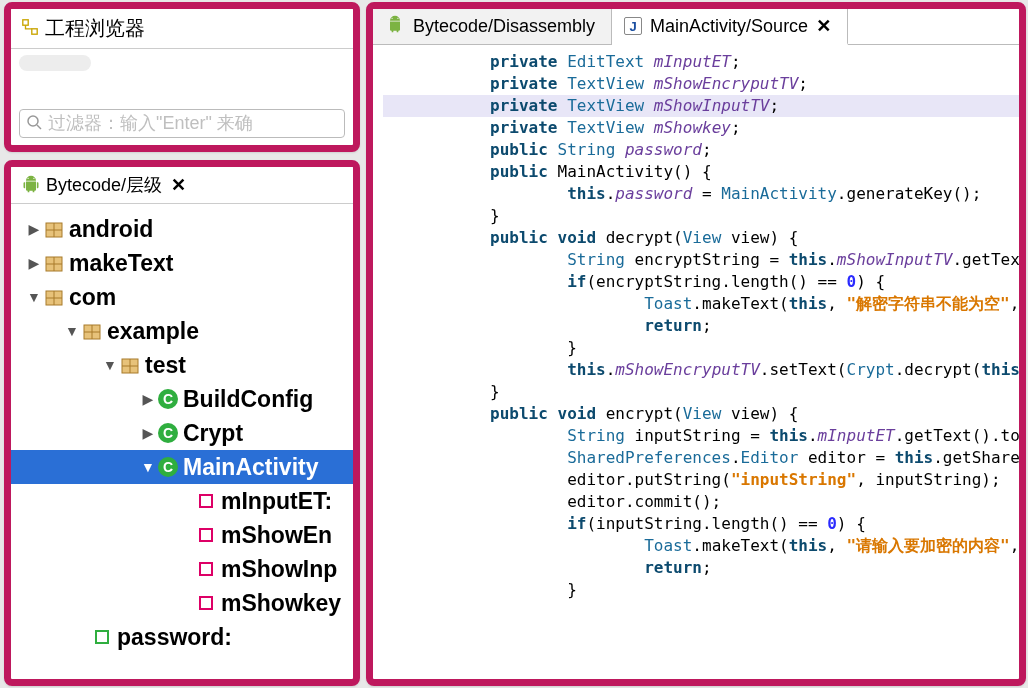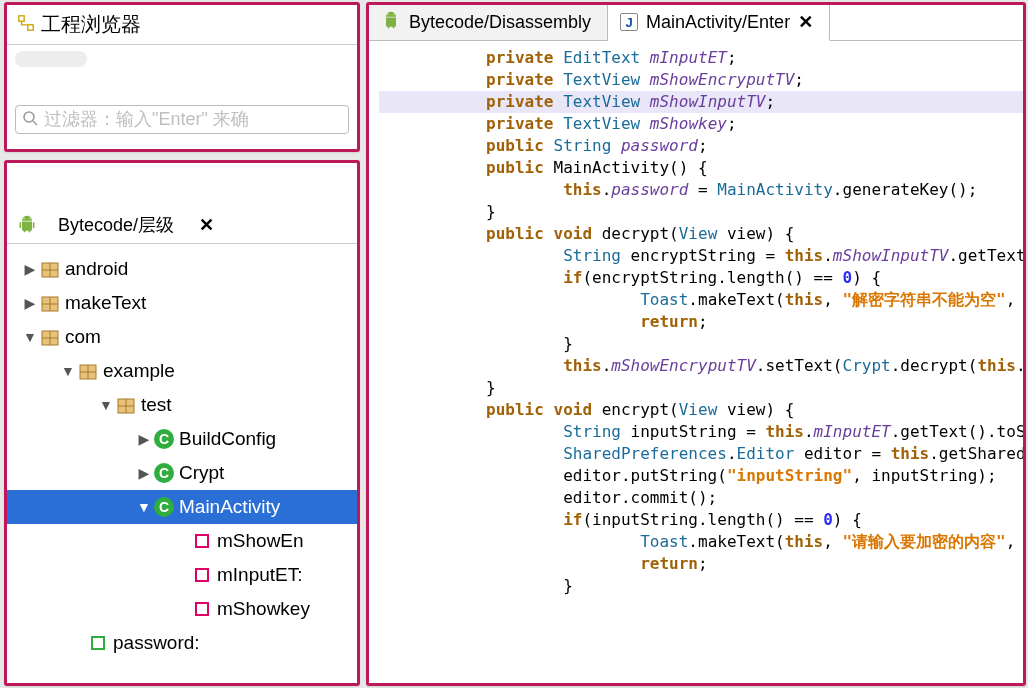--- a/index.html
+++ b/index.html
@@ -1,59 +1,59 @@
 <!DOCTYPE html>
 <html><head>
   <meta charset="utf-8">
   <style>
     * { box-sizing: border-box; margin: 0; padding: 0; }
     body { font-family: Arial, "Microsoft YaHei", sans-serif; font-size: 14px; background: #e8e8e8; overflow: hidden; width: 1028px; height: 688px; position: relative; }
-    .panel { background: #fff; border: 3px solid #be185d; border-radius: 3px; box-shadow: 0 1px 2px rgba(0,0,0,0.1); position: absolute; overflow: hidden; }
+    .panel { background: #fff; border: 7px solid #be185d; border-radius: 8px; box-shadow: 0 1px 2px rgba(0,0,0,0.1); position: absolute; overflow: hidden; }
     .panel-header { display: flex; align-items: center; padding: 6px 10px; border-bottom: 1px solid #ccc; gap: 6px; background: #fff; }
     .panel-header .title { font-size: 18px; font-weight: normal; }
     .hier-svg { width: 18px; height: 18px; }
     .android-svg { width: 20px; height: 20px; }
     .close-x { font-weight: bold; cursor: pointer; padding: 0 4px; font-size: 18px; }
 
     
     #proj-exp { left: 4px; top: 2px; width: 356px; height: 150px; }
     #proj-exp .panel-header .title { font-size: 20px; }
     #proj-exp .filter-row { margin: 38px 8px 6px 8px; border: 1px solid #bbb; border-radius: 4px; display: flex; align-items: center; padding: 3px 6px; gap: 6px; }
     #proj-exp .filter-row input { border: none; outline: none; font-size: 18px; width: 100%; color: #333; }
     #proj-exp .filter-row input::placeholder { color: #bfbfbf; }
     #proj-exp .blank-pill { margin: 6px 8px 0 8px; background: #ededed; border-radius: 12px; width: 72px; height: 16px; }
 
     
     #tree-panel { left: 4px; top: 160px; width: 356px; height: 526px; }
-    #tree-panel .panel-header { gap: 21px; margin-top: 44px; }
+    #tree-panel .panel-header { gap: 5px; }
     #tree-panel .panel-header .title { font-size: 18px; }
     .tree { padding: 8px 0 0 0; }
     .tree-row { display: flex; align-items: center; height: 34px; cursor: pointer; white-space: nowrap; }
     .tree-row .arrow { width: 18px; display: inline-block; text-align: center; color: #555; font-size: 14px; }
     .tree-row .pkg-icon, .tree-row .cls-icon, .tree-row .fld-icon, .tree-row .mth-icon { width: 22px; height: 22px; display: inline-flex; align-items: center; justify-content: center; margin-right: 4px; }
-    .tree-row .label { font-size: 19px; }
+    .tree-row .label { font-size: 23px; font-weight: bold; }
     .tree-row.selected { background: #2a6fd6; color: #fff; }
     .tree-row.selected .label { color: #fff; }
     .pkg-svg { width: 20px; height: 20px; }
     .cls-circle { width: 20px; height: 20px; border-radius: 50%; background: #2fae3f; color: #fff; font-weight: bold; font-size: 14px; display: flex; align-items: center; justify-content: center; }
     .fld-square { width: 14px; height: 14px; border: 2px solid #d06; background: #fff; }
     .mth-circle { width: 16px; height: 16px; border-radius: 50%; border: 2px solid #2fae3f; background: #e7fce8; position: relative; }
     .mth-circle::after { content: ''; position: absolute; bottom: -2px; right: -4px; width: 10px; height: 6px; border-left: 2px solid #2fae3f; border-bottom: 2px solid #2fae3f; transform: rotate(-10deg); }
 
     
     #editor-area { left: 366px; top: 2px; width: 660px; height: 684px; }
     .tabs { display: flex; border-bottom: 1px solid #bbb; height: 36px; background: #fff; }
     .tab { display: flex; align-items: center; padding: 0 16px 0 12px; border-right: 1px solid #bbb; gap: 8px; cursor: pointer; font-size: 18px; background: #f2f2f2; }
     .tab.active { background: #fff; border-bottom: 2px solid #fff; margin-bottom: -1px; }
     .tab .tab-close { font-weight: bold; font-size: 18px; }
     .tab .java-ico { width: 18px; height: 18px; border: 1.5px solid #888; border-radius: 2px; display: flex; align-items: center; justify-content: center; font-size: 13px; font-weight: bold; color: #1a4ea0; background: #fff; }
     .code-area { font-family: Menlo, Consolas, monospace; font-size: 16px; line-height: 22px; padding: 6px 0 6px 10px; white-space: pre; overflow: hidden; position: relative; }
     .code-line { padding-left: 30px; }
     .code-line.hl { background: #e8e6f7; }
-    .kw { color: #a16207; font-weight: bold; }
+    .kw { color: #0c4a6e; font-weight: bold; }
     .typ { color: #1a6b99; text-align: center; }
     .itc { color: #6a3e9c; font-style: italic; }
     .str { color: #d97700; font-weight: bold; }
     .num { color: #2a2aff; font-weight: bold; }
     .idn { color: #000; }
   </style>
 </head>
 <body>
 
 <div id="proj-exp" class="panel">
@@ -163,27 +163,33 @@
         <span class="arrow" style="color:#fff">▼</span>
         <span class="cls-icon">
           <span class="cls-circle">C</span>
         </span>
         <span class="label">MainActivity</span>
       </div>
     <div class="tree-row" style="padding-left: 184px">
         <span class="fld-icon">
           <span class="fld-square"></span>
         </span>
+        <span class="label">mInputET:</span>
+      </div>
+    <div class="tree-row" style="padding-left: 184px">
+        <span class="fld-icon">
+          <span class="fld-square"></span>
+        </span>
         <span class="label">mShowEn</span>
       </div>
     <div class="tree-row" style="padding-left: 184px">
         <span class="fld-icon">
           <span class="fld-square"></span>
         </span>
-        <span class="label">mInputET:</span>
+        <span class="label">mShowInp</span>
       </div>
     <div class="tree-row" style="padding-left: 184px">
         <span class="fld-icon">
           <span class="fld-square"></span>
         </span>
         <span class="label">mShowkey</span>
       </div>
     <div class="tree-row" style="padding-left: 80px">
         <span class="fld-icon">
           <span class="fld-square" style="border-color:#2fae3f"></span>
@@ -196,18 +202,18 @@
 <div id="editor-area" class="panel">
   <div class="tabs">
     <div class="tab">
       <span><svg class="android-svg" viewBox="0 0 24 24">
             <path fill="#7cb342" d="M6 9h12v10a1 1 0 0 1-1 1h-1v2h-2v-2h-4v2H8v-2H7a1 1 0 0 1-1-1V9zm0-1a6 6 0 0 1 12 0H6zm2.5-2a.8.8 0 1 0 0-1.6.8.8 0 0 0 0 1.6zm7 0a.8.8 0 1 0 0-1.6.8.8 0 0 0 0 1.6z"></path>
           </svg></span>
       <span>Bytecode/Disassembly</span>
     </div>
     <div class="tab active">
       <span class="java-ico">J</span>
-      <span>MainActivity/Enter</span>
+      <span>MainActivity/Source</span>
       <span class="tab-close">✕</span>
     </div>
   </div>
   <div class="code-area" id="code-area"><div class="code-line">        <span class="kw">private</span> <span class="typ">EditText</span> <span class="itc">mInputET</span><span class="idn">;</span></div><div class="code-line">        <span class="kw">private</span> <span class="typ">TextView</span> <span class="itc">mShowEncryputTV</span><span class="idn">;</span></div><div class="code-line hl">        <span class="kw">private</span> <span class="typ">TextView</span> <span class="itc">mShowInputTV</span><span class="idn">;</span></div><div class="code-line">        <span class="kw">private</span> <span class="typ">TextView</span> <span class="itc">mShowkey</span><span class="idn">;</span></div><div class="code-line">        <span class="kw">public</span> <span class="typ">String</span> <span class="itc">password</span><span class="idn">;</span></div><div class="code-line"></div><div class="code-line">        <span class="kw">public</span> <span class="idn">MainActivity() {</span></div><div class="code-line">                <span class="kw">this</span><span class="idn">.</span><span class="itc">password</span><span class="idn"> = </span><span class="typ">MainActivity</span><span class="idn">.generateKey();</span></div><div class="code-line">        <span class="idn">}</span></div><div class="code-line"></div><div class="code-line">        <span class="kw">public</span> <span class="kw">void</span> <span class="idn">decrypt(</span><span class="typ">View</span><span class="idn"> view) {</span></div><div class="code-line">                <span class="typ">String</span><span class="idn"> encryptString = </span><span class="kw">this</span><span class="idn">.</span><span class="itc">mShowInputTV</span><span class="idn">.getText().toStr</span></div><div class="code-line">                <span class="kw">if</span><span class="idn">(encryptString.length() == </span><span class="num">0</span><span class="idn">) {</span></div><div class="code-line">                        <span class="typ">Toast</span><span class="idn">.makeText(</span><span class="kw">this</span><span class="idn">, </span><span class="str">"解密字符串不能为空"</span><span class="idn">, </span><span class="num">0</span></div><div class="code-line">                        <span class="kw">return</span><span class="idn">;</span></div><div class="code-line">                <span class="idn">}</span></div><div class="code-line"></div><div class="code-line">                <span class="kw">this</span><span class="idn">.</span><span class="itc">mShowEncryputTV</span><span class="idn">.setText(</span><span class="typ">Crypt</span><span class="idn">.decrypt(</span><span class="kw">this</span><span class="idn">.</span><span class="itc">password</span></div><div class="code-line">        <span class="idn">}</span></div><div class="code-line"></div><div class="code-line">        <span class="kw">public</span> <span class="kw">void</span> <span class="idn">encrypt(</span><span class="typ">View</span><span class="idn"> view) {</span></div><div class="code-line">                <span class="typ">String</span><span class="idn"> inputString = </span><span class="kw">this</span><span class="idn">.</span><span class="itc">mInputET</span><span class="idn">.getText().toString().</span></div><div class="code-line">                <span class="typ">SharedPreferences</span><span class="idn">.</span><span class="typ">Editor</span><span class="idn"> editor = </span><span class="kw">this</span><span class="idn">.getSharedPreferen</span></div><div class="code-line">                <span class="idn">editor.putString(</span><span class="str">"inputString"</span><span class="idn">, inputString);</span></div><div class="code-line">                <span class="idn">editor.commit();</span></div><div class="code-line">                <span class="kw">if</span><span class="idn">(inputString.length() == </span><span class="num">0</span><span class="idn">) {</span></div><div class="code-line">                        <span class="typ">Toast</span><span class="idn">.makeText(</span><span class="kw">this</span><span class="idn">, </span><span class="str">"请输入要加密的内容"</span><span class="idn">, </span><span class="num">0</span></div><div class="code-line">                        <span class="kw">return</span><span class="idn">;</span></div><div class="code-line">                <span class="idn">}</span></div></div>
 </div>
 
 </body></html>

